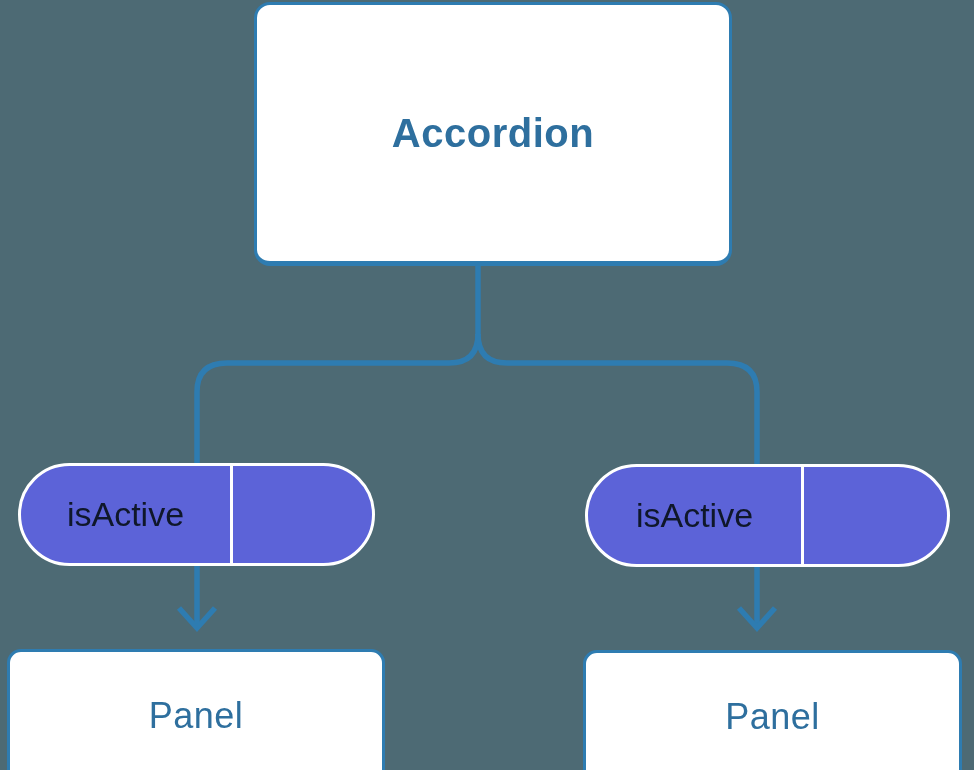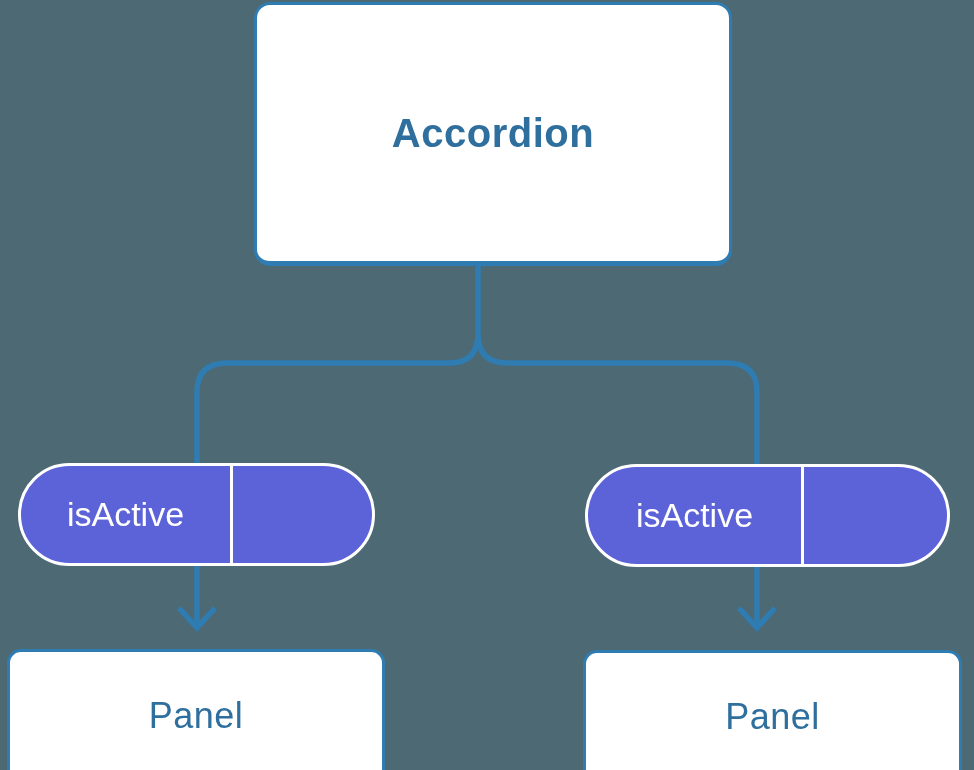--- a/index.html
+++ b/index.html
@@ -63,21 +63,21 @@
   }
 
   .prop-pill {
     position: absolute;
     height: 103px;
     background: var(--purple, #5c63d8);
     border: 3px solid #ffffff;
     border-radius: 60px;
     display: flex;
     align-items: stretch;
-    color: #ffffff;
+    color: #0f172a;
     font-size: 34px;
     font-weight: 500;
     overflow: hidden;
   }
   #prop-pill-left  { left: 18px;  top: 463px; width: 357px; }
   #prop-pill-right { left: 585px; top: 464px; width: 365px; }
   .prop-pill .pill-label {
     display: flex; align-items: center; justify-content: center;
     border-right: 3px solid #ffffff;
   }

